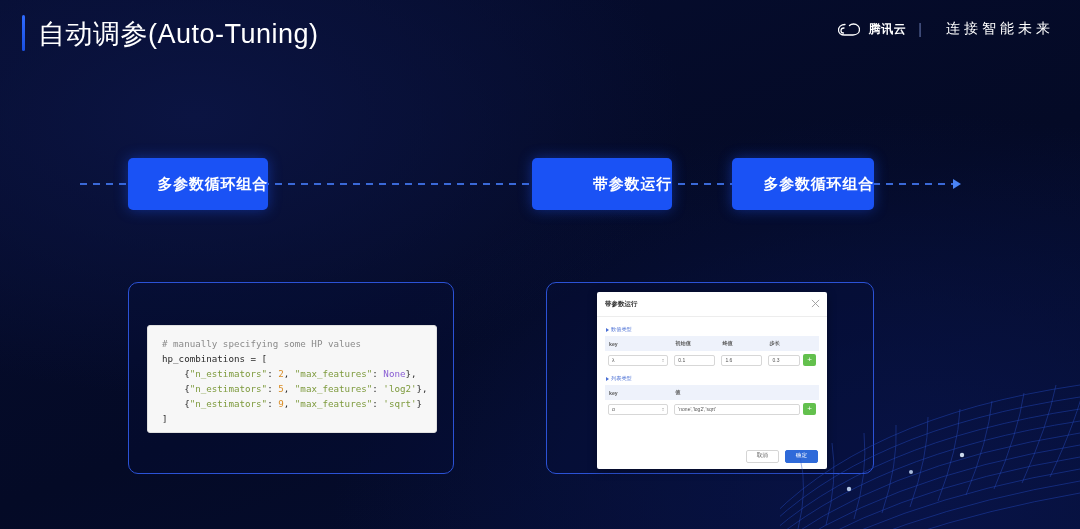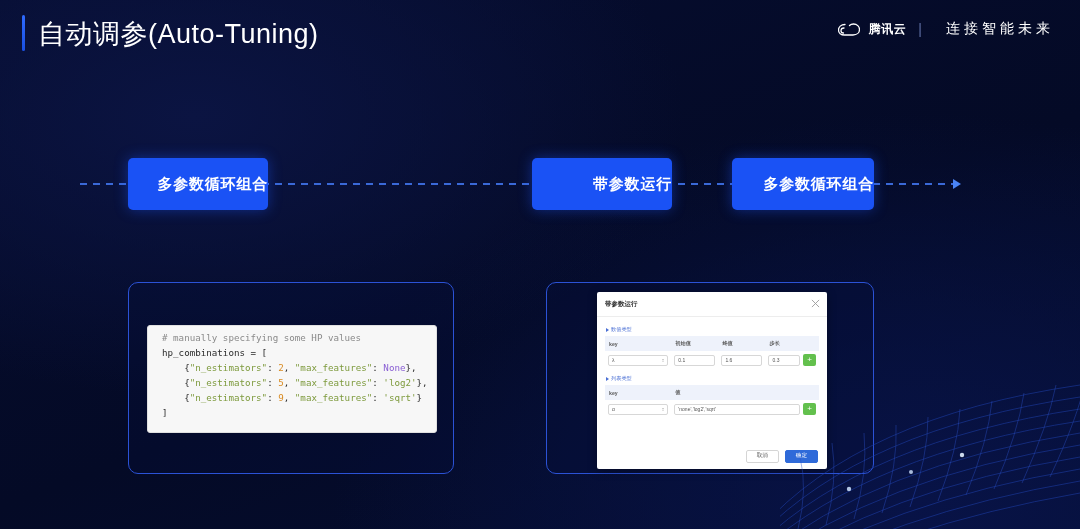--- a/index.html
+++ b/index.html
@@ -88,21 +88,21 @@
   .panel-left  { left: 128px; width: 326px; }
   .panel-right { left: 546px; width: 328px; }
 
   
   .code-card {
     position: absolute; left: 18px; top: 42px;
     width: 290px; height: 108px;
     background: #f7f7f7;
     border: 1px solid #e0e0e0;
     border-radius: 3px;
-    padding: 4px 0 0 14px;
+    padding: 10px 0 0 14px;
     overflow: hidden;
   }
   .code-card pre {
     font-family: "DejaVu Sans Mono", "Liberation Mono", monospace;
     font-size: 9.2px; line-height: 15px;
     color: #2b2b2b; white-space: pre;
   }
   .c-comment { color: #8a8a8a; }
   .c-str  { color: #7d9a3c; }
   .c-num  { color: #d98c24; }

